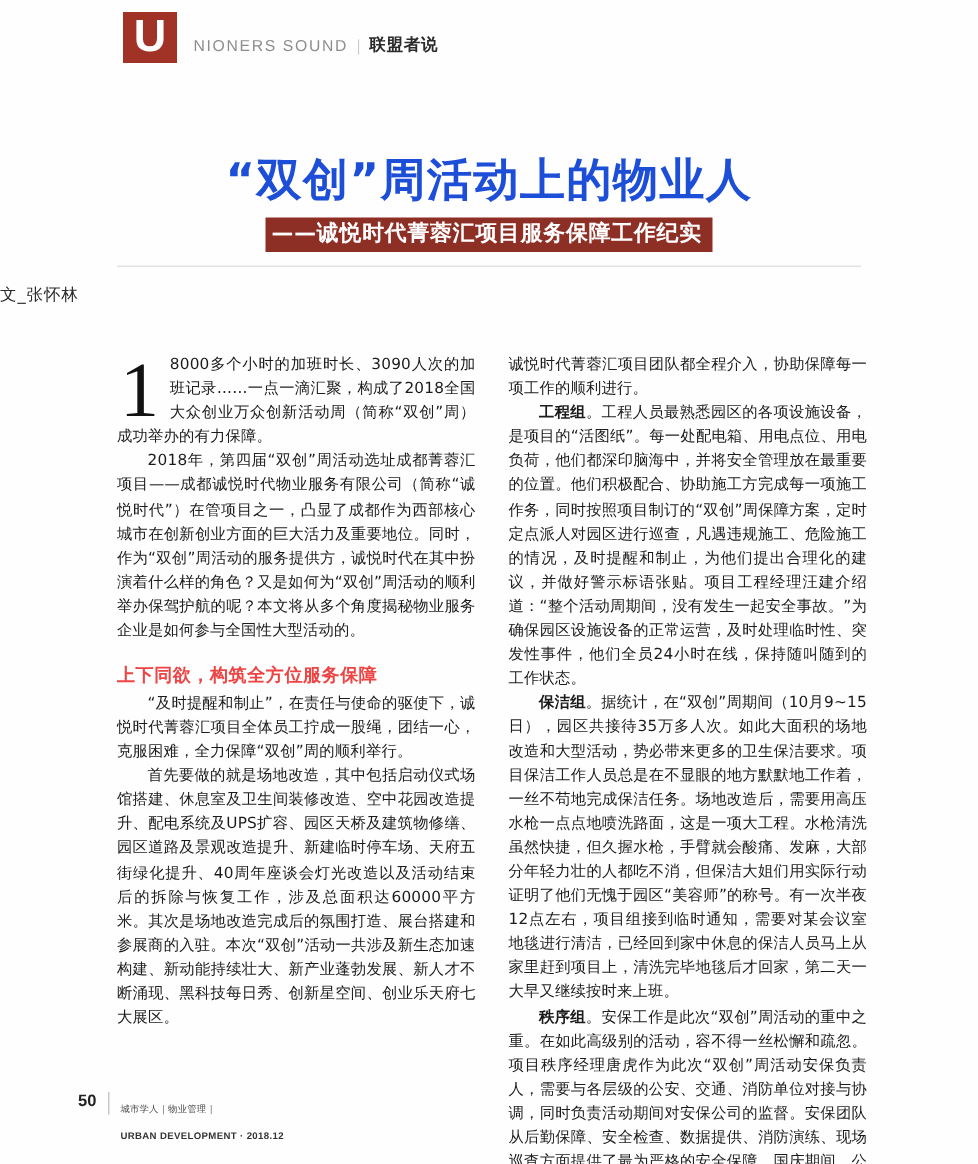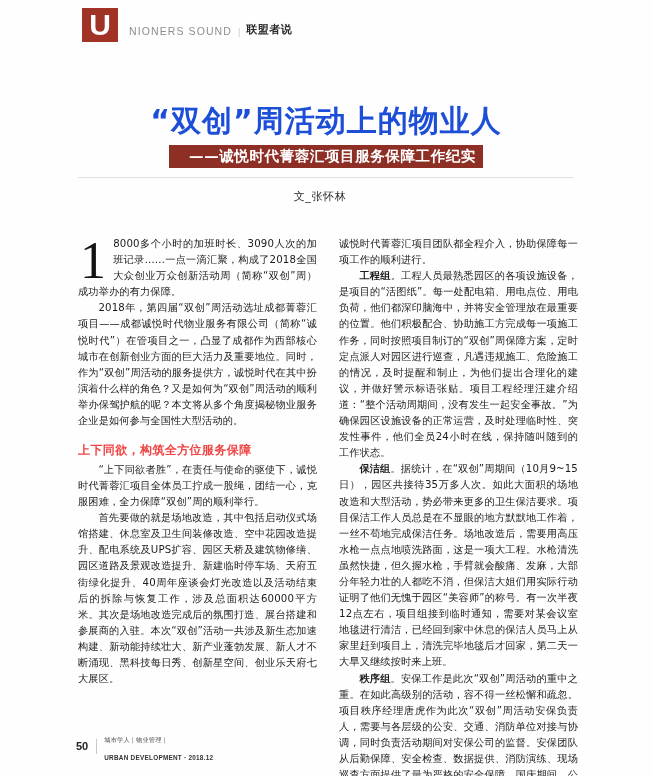--- a/index.html
+++ b/index.html
@@ -91,39 +91,38 @@
     justify-content: center;
   }
   .sub-title {
     display: inline-block;
     background: #8e2f26;
     color: #ffffff;
     font-family: "DejaVu Sans", "Liberation Sans", sans-serif;
     font-size: 14.5px;
     font-weight: 600;
     letter-spacing: 0.6px;
-    padding: 2px 7px 3px 20px;
+    padding: 2px 7px 3px 4px;
     line-height: 1.25;
   }
 
   .rule {
     position: absolute;
     left: 78px;
     right: 78px;
     top: 177px;
     height: 1px;
     background: #e2e2e2;
   }
 
   .byline {
     position: absolute;
     left: 0;
     right: 12px;
     top: 189px;
-    text-align: center;
     font-family: "DejaVu Sans", "Liberation Sans", sans-serif;
     font-size: 11px;
     color: #2a2a2a;
     letter-spacing: 0.6px;
   }
 
   
   .columns {
     position: absolute;
     left: 78px;
@@ -171,24 +170,24 @@
     letter-spacing: 0.4px;
     margin: 13px 0 3px 0;
     line-height: 1.4;
   }
 
   .grp { font-weight: 700; }
 
   
   .footer {
     position: absolute;
-    left: 76px;
+    left: 52px;
     bottom: 12px;
     display: flex;
-    align-items: center;
+    align-items: flex-start;
   }
   .folio {
     font-family: "Liberation Sans", sans-serif;
     font-weight: 700;
     font-size: 11px;
     color: #222;
     margin-right: 8px;
   }
   .footer-bar {
     width: 1px;
@@ -239,21 +238,21 @@
   <div class="rule"></div>
 
   <div class="byline">文_张怀林</div>
 
   <div class="columns">
 
     <div class="col">
       <p class="dropcap-para"><span class="dropcap">1</span><span>8000多个小时的加班时长、3090人次的加班记录……一点一滴汇聚，构成了2018全国大众创业万众创新活动周（简称“双创”周）成功举办的有力保障。</span></p>
       <p class="indent">2018年，第四届“双创”周活动选址成都菁蓉汇项目——成都诚悦时代物业服务有限公司（简称“诚悦时代”）在管项目之一，凸显了成都作为西部核心城市在创新创业方面的巨大活力及重要地位。同时，作为“双创”周活动的服务提供方，诚悦时代在其中扮演着什么样的角色？又是如何为“双创”周活动的顺利举办保驾护航的呢？本文将从多个角度揭秘物业服务企业是如何参与全国性大型活动的。</p>
       <div class="section-head">上下同欲，构筑全方位服务保障</div>
-      <p class="indent">“上下同欲者胜”，在责任与使命的驱使下，诚悦时代菁蓉汇项目全体员工拧成一股绳，团结一心，克服困难，全力保障“双创”周的顺利举行。</p>
+      <p class="indent">“及时提醒和制止”，在责任与使命的驱使下，诚悦时代菁蓉汇项目全体员工拧成一股绳，团结一心，克服困难，全力保障“双创”周的顺利举行。</p>
       <p class="indent">首先要做的就是场地改造，其中包括启动仪式场馆搭建、休息室及卫生间装修改造、空中花园改造提升、配电系统及UPS扩容、园区天桥及建筑物修缮、园区道路及景观改造提升、新建临时停车场、天府五街绿化提升、40周年座谈会灯光改造以及活动结束后的拆除与恢复工作，涉及总面积达60000平方米。其次是场地改造完成后的氛围打造、展台搭建和参展商的入驻。本次“双创”活动一共涉及新生态加速构建、新动能持续壮大、新产业蓬勃发展、新人才不断涌现、黑科技每日秀、创新星空间、创业乐天府七大展区。</p>
 
     </div>
 
     <div class="col">
       <p>诚悦时代菁蓉汇项目团队都全程介入，协助保障每一项工作的顺利进行。</p>
       <p class="indent"><span class="grp">工程组</span><span>。工程人员最熟悉园区的各项设施设备，是项目的“活图纸”。每一处配电箱、用电点位、用电负荷，他们都深印脑海中，并将安全管理放在最重要的位置。他们积极配合、协助施工方完成每一项施工作务，同时按照项目制订的“双创”周保障方案，定时定点派人对园区进行巡查，凡遇违规施工、危险施工的情况，及时提醒和制止，为他们提出合理化的建议，并做好警示标语张贴。项目工程经理汪建介绍道：“整个活动周期间，没有发生一起安全事故。”为确保园区设施设备的正常运营，及时处理临时性、突发性事件，他们全员24小时在线，保持随叫随到的工作状态。</span></p>
       <p class="indent"><span class="grp">保洁组</span><span>。据统计，在“双创”周期间（10月9~15日），园区共接待35万多人次。如此大面积的场地改造和大型活动，势必带来更多的卫生保洁要求。项目保洁工作人员总是在不显眼的地方默默地工作着，一丝不苟地完成保洁任务。场地改造后，需要用高压水枪一点点地喷洗路面，这是一项大工程。水枪清洗虽然快捷，但久握水枪，手臂就会酸痛、发麻，大部分年轻力壮的人都吃不消，但保洁大姐们用实际行动证明了他们无愧于园区“美容师”的称号。有一次半夜12点左右，项目组接到临时通知，需要对某会议室地毯进行清洁，已经回到家中休息的保洁人员马上从家里赶到项目上，清洗完毕地毯后才回家，第二天一大早又继续按时来上班。</span></p>
       <p class="indent"><span class="grp">秩序组</span><span>。安保工作是此次“双创”周活动的重中之重。在如此高级别的活动，容不得一丝松懈和疏忽。项目秩序经理唐虎作为此次“双创”周活动安保负责人，需要与各层级的公安、交通、消防单位对接与协调，同时负责活动期间对安保公司的监督。安保团队从后勤保障、安全检查、数据提供、消防演练、现场巡查方面提供了最为严格的安全保障。国庆期间，公司领导在园区检查工作，因为是夜间，负责巡逻的安保人员对其进行了盯梢和盘问，不放过任何一点可疑信息，确保园区安全。此外，秩序组还负责了活动期</span></p>
     </div>

